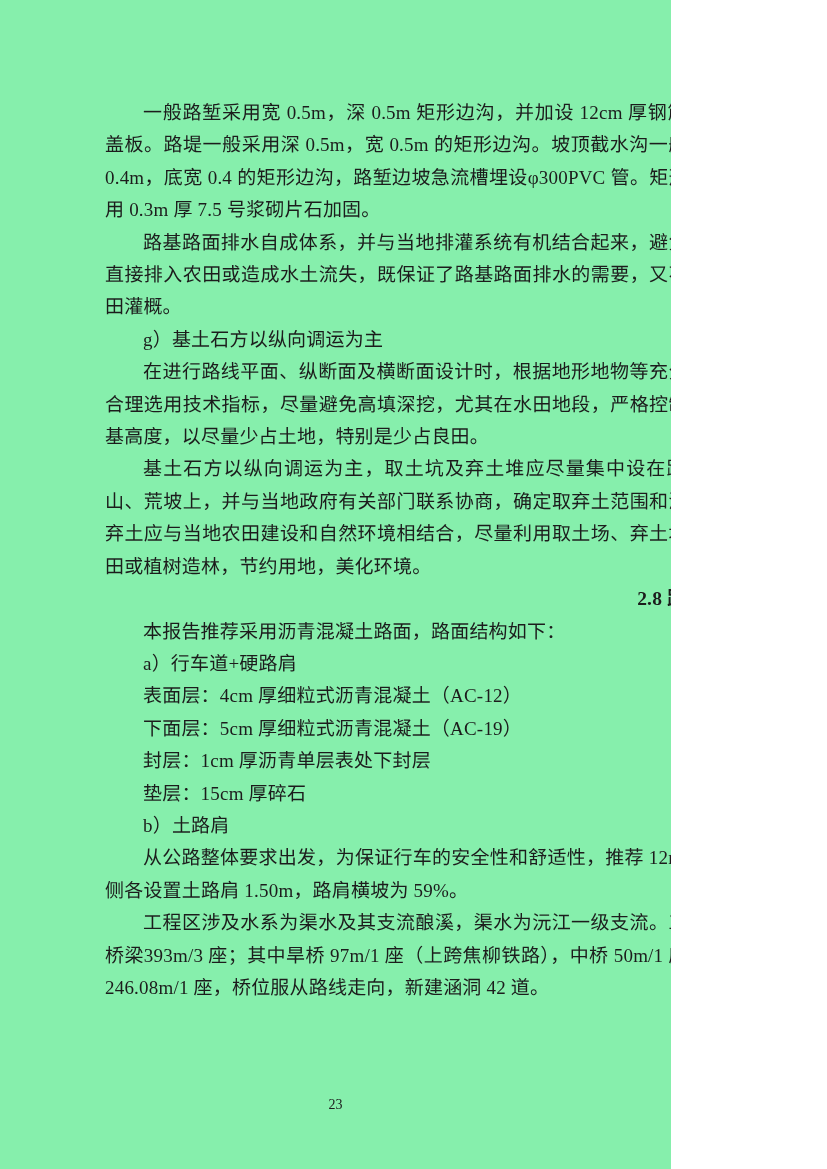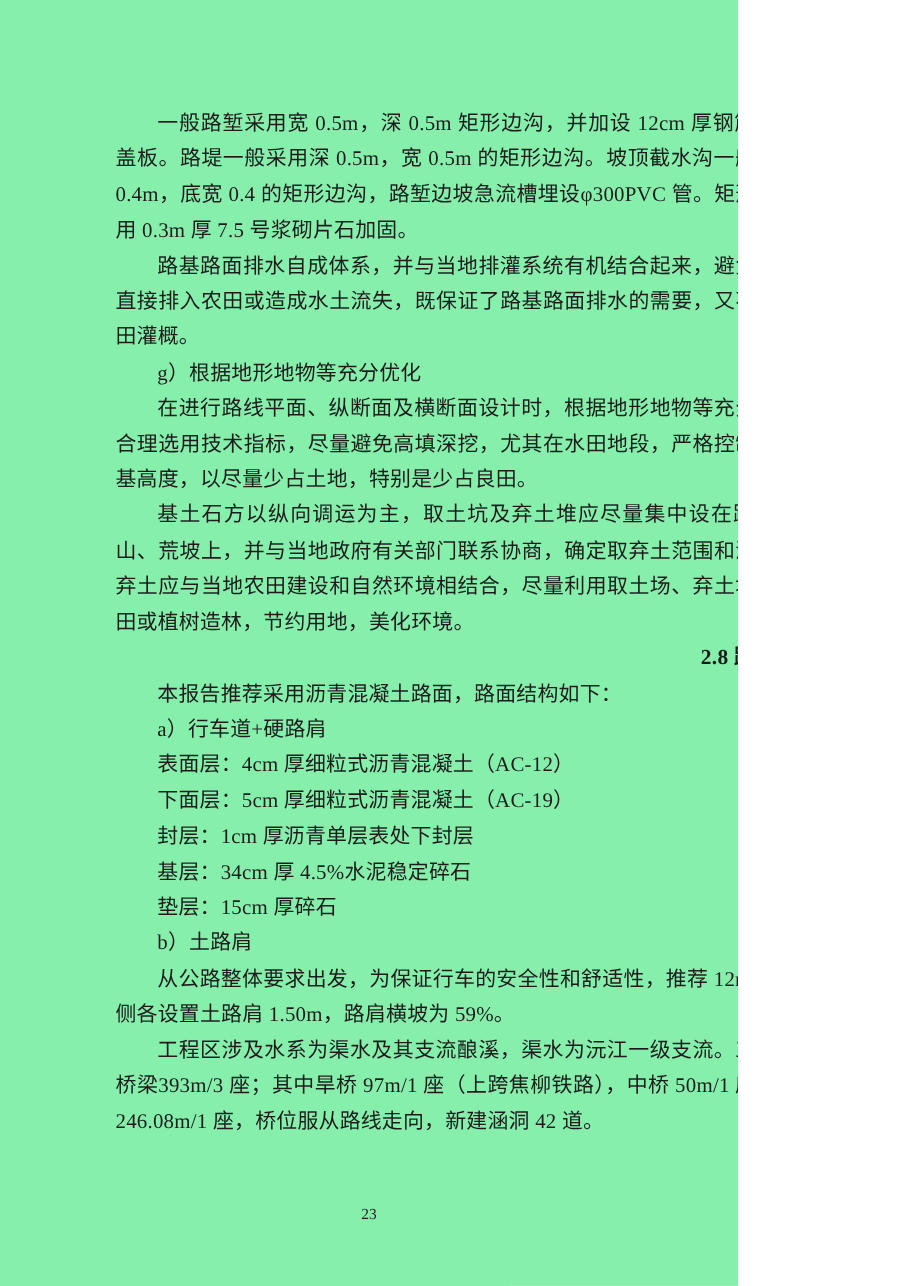--- a/index.html
+++ b/index.html
@@ -52,29 +52,28 @@
     font-family: Liberation Serif, serif;
   }
 </style>
 </head>
 <body>
 
 <div class="page">
   <div class="content">
     <p class="para">一般路堑采用宽 0.5m，深 0.5m 矩形边沟，并加设 12cm 厚钢筋混凝土盖板。路堤一般采用深 0.5m，宽 0.5m 的矩形边沟。坡顶截水沟一般采用深 0.4m，底宽 0.4 的矩形边沟，路堑边坡急流槽埋设φ300PVC 管。矩形沟均采用 0.3m 厚 7.5 号浆砌片石加固。</p>
     <p class="para">路基路面排水自成体系，并与当地排灌系统有机结合起来，避免将水流直接排入农田或造成水土流失，既保证了路基路面排水的需要，又不影响农田灌概。</p>
-    <p class="para">g）根据地形地物等充分优化</p>
+    <p class="para">g）基土石方以纵向调运为主</p>
     <p class="para">在进行路线平面、纵断面及横断面设计时，根据地形地物等充分优化，合理选用技术指标，尽量避免高填深挖，尤其在水田地段，严格控制填方路基高度，以尽量少占土地，特别是少占良田。</p>
     <p class="para">基土石方以纵向调运为主，取土坑及弃土堆应尽量集中设在路线外荒山、荒坡上，并与当地政府有关部门联系协商，确定取弃土范围和深度。取弃土应与当地农田建设和自然环境相结合，尽量利用取土场、弃土堆改地造田或植树造林，节约用地，美化环境。</p>
     <h2 class="heading">2.8 路面工程</h2>
     <p class="para">本报告推荐采用沥青混凝土路面，路面结构如下：</p>
     <p class="para">a）行车道+硬路肩</p>
     <p class="para">表面层：4cm 厚细粒式沥青混凝土（AC-12）</p>
     <p class="para">下面层：5cm 厚细粒式沥青混凝土（AC-19）</p>
     <p class="para">封层：1cm 厚沥青单层表处下封层</p>
-    <p class="para">基层：34cm 厚 4.5%水泥稳定碎石</p>
     <p class="para">垫层：15cm 厚碎石</p>
     <p class="para">b）土路肩</p>
     <p class="para">从公路整体要求出发，为保证行车的安全性和舒适性，推荐 12m 路基每侧各设置土路肩 1.50m，路肩横坡为 59%。</p>
     <p class="para">工程区涉及水系为渠水及其支流酿溪，渠水为沅江一级支流。工程共设桥梁393m/3 座；其中旱桥 97m/1 座（上跨焦柳铁路），中桥 50m/1 座，大桥 246.08m/1 座，桥位服从路线走向，新建涵洞 42 道。</p>
   </div>
   <div class="page-footer">23</div>
 </div>
 
 </body></html>

